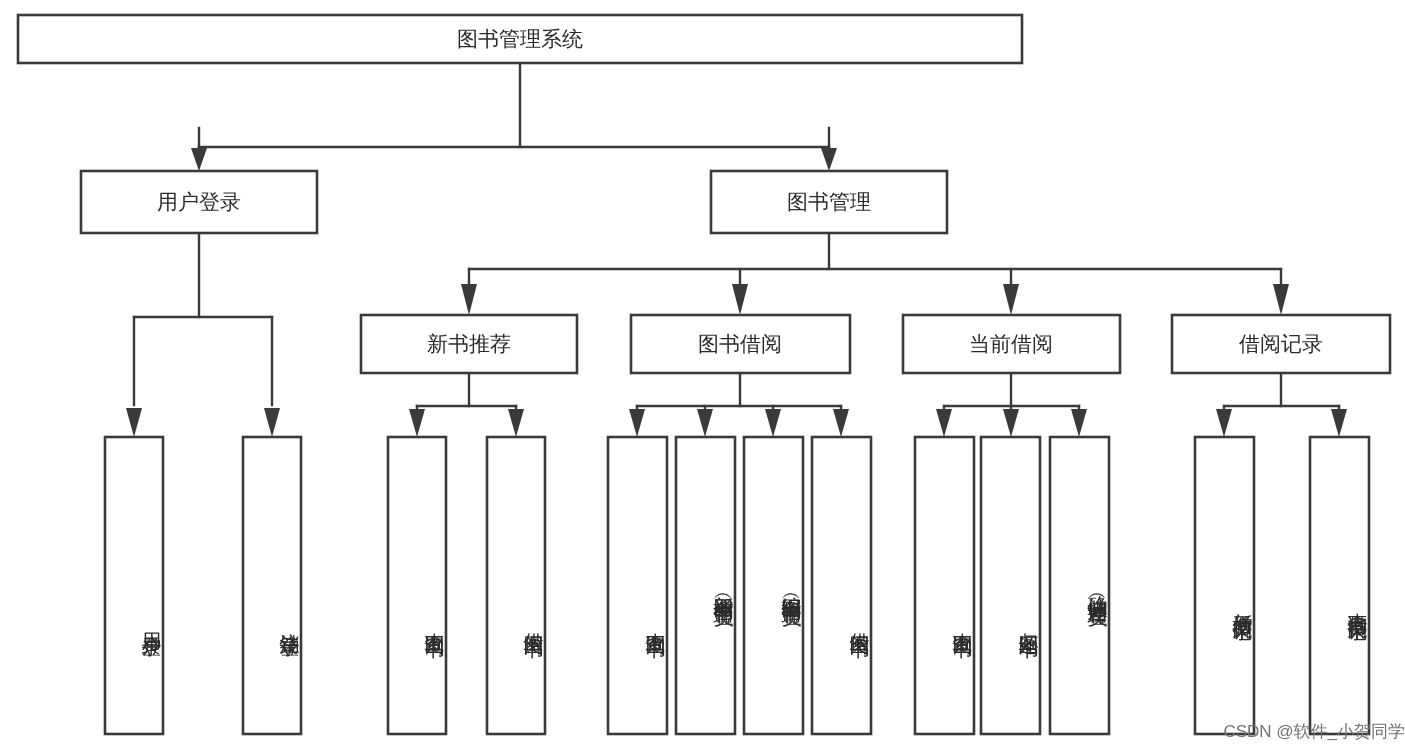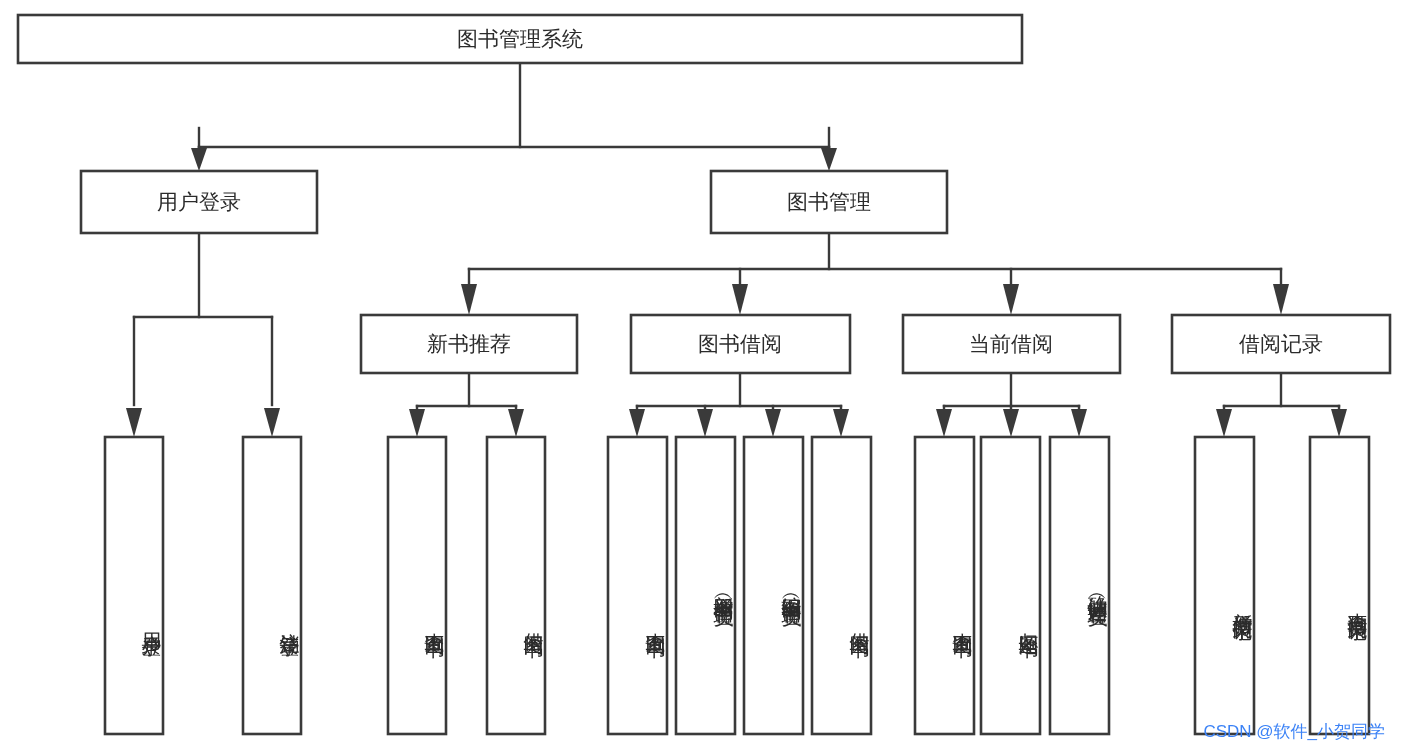--- a/index.html
+++ b/index.html
@@ -61,25 +61,25 @@
     stroke-width: 2.4;
     fill: none;
     stroke-linecap: square;
   }
   .arrow-head {
     fill: #3a3a3a;
     stroke: none;
   }
   .watermark {
     position: absolute;
-    right: 20px;
+    right: 0;
     bottom: 4px;
     font-family: "Liberation Sans", "DejaVu Sans", sans-serif;
     font-size: 17px;
-    color: #3b82f6;
+    color: #737373;
     white-space: nowrap;
     user-select: none;
   }
 </style>
 </head>
 <body>
 
 <div id="diagram-root">
 
   <svg class="diagram-canvas" viewBox="0 0 1405 747" xmlns="http://www.w3.org/2000/svg">

